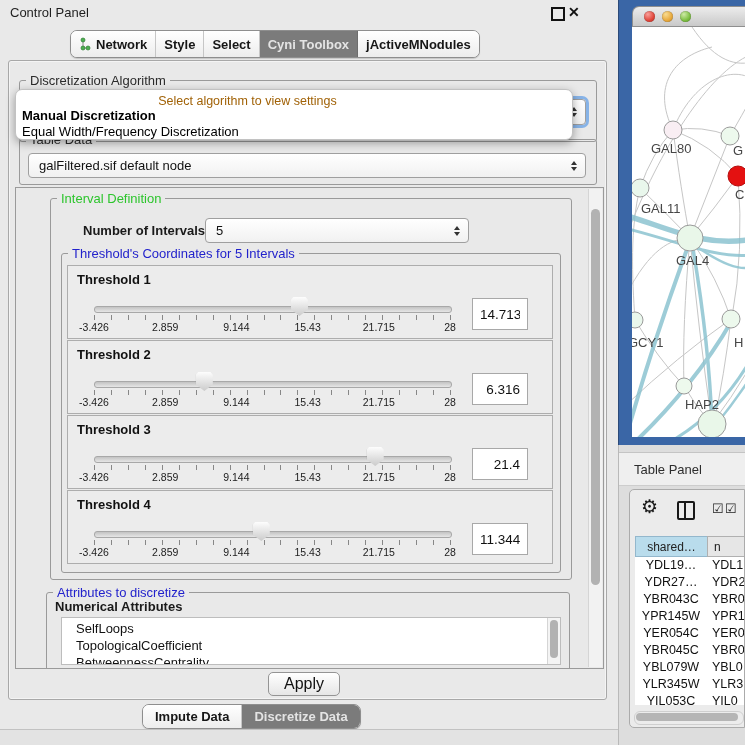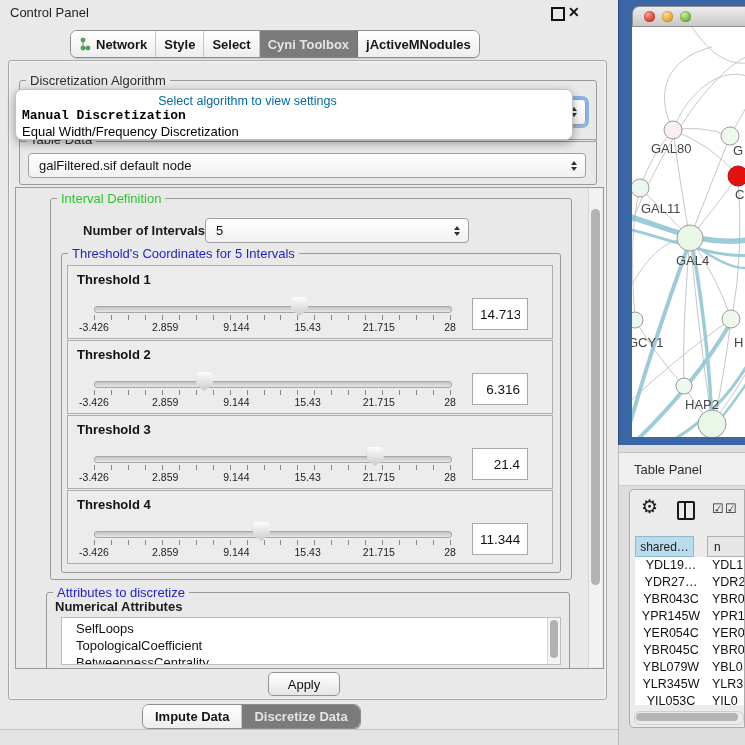--- a/index.html
+++ b/index.html
@@ -31,23 +31,23 @@
        padding:0 24px 0 10px;box-sizing:border-box;}
   .combo.focused{box-shadow:0 0 0 3px rgba(110,165,230,.8);}
   .stepper{position:absolute;right:8px;top:50%;transform:translateY(-50%);display:flex;
        flex-direction:column;gap:2px;}
   .stepper i{display:block;width:0;height:0;border-left:3.5px solid transparent;border-right:3.5px solid transparent;}
   .stepper .up{border-bottom:4px solid #333;}
   .stepper .down{border-top:4px solid #333;}
 
   .popup{position:absolute;background:#fff;border:1px solid #c2c2c2;border-radius:7px;
        box-shadow:0 3px 10px rgba(0,0,0,.35);z-index:40;}
-  .popup .prompt{position:absolute;left:0;right:110px;top:4px;text-align:center;color:#0369a1;font-size:12.5px;margin-left:17px;}
+  .popup .prompt{position:absolute;left:0;right:110px;top:4px;text-align:center;color:#a16207;font-size:12.5px;margin-left:17px;}
   .popup .opt{position:absolute;left:6px;font-size:13px;color:#000;white-space:nowrap;}
-  .popup .opt.b{font-weight:bold;font-family:Liberation Mono, monospace;}
+  .popup .opt.b{font-weight:bold;}
 
   .scrollbox{position:absolute;border:1px solid #9a9a9a;background:#E9E9E9;overflow:hidden;}
   .vtrack{position:absolute;background:#f2f2f2;border-left:1px solid #d5d5d5;}
   .vthumb{position:absolute;background:#b2b2b2;border-radius:6px;}
 
   .thr{position:absolute;left:5px;width:484px;height:72px;border:1px solid #adadad;background:#ECECEC;}
   .thrlabel{position:absolute;left:9px;top:6px;font-weight:bold;font-size:13px;color:#111;}
   .track{position:absolute;left:26px;top:40px;width:356px;height:5px;border:1px solid #a8a8a8;
        border-radius:3px;background:linear-gradient(#c3c3c3,#e6e6e6);}
   .ticks{position:absolute;left:26px;top:49px;width:357px;height:5px;
@@ -58,21 +58,21 @@
        filter:drop-shadow(0 0 1px #777);}
   .valbox{position:absolute;left:404px;top:32px;width:56px;height:32px;border:1px solid #a8a8a8;
        background:#fff;font-size:13.5px;text-align:right;padding:3px 7px;box-sizing:border-box;
        font-family:"Liberation Sans",sans-serif;color:#111;}
 
   .attr-list{position:absolute;background:#fff;border:1px solid #bdbdbd;overflow:hidden;}
   .attr-item{height:17px;line-height:17px;padding-left:14px;font-size:13px;color:#111;}
 
   .btn{position:absolute;display:flex;align-items:center;justify-content:center;
        background:linear-gradient(#ffffff,#e6e6e6);border:1px solid #949494;border-radius:5px;
-       font-size:13px;color:#111;}
+       font-size:16px;color:#111;}
 
   
   .desktop-blue{left:618px;top:0;width:127px;height:445px;background:#3A66A6;border-left:1px solid #2C4A78;}
   .mac-titlebar{left:632px;top:6px;width:113px;height:21px;border-radius:7px 0 0 0;
        background:linear-gradient(#ececec,#c9c9c9);border:1px solid #8f8f8f;border-right:none;
        box-sizing:border-box;display:flex;align-items:center;gap:7px;padding-left:11px;}
   .light{width:11px;height:11px;border-radius:50%;box-shadow:inset 0 0 1px rgba(0,0,0,.5);}
   .l-red{background:radial-gradient(circle at 35% 30%,#f9a09a,#e0453a 60%,#b53228);}
   .l-yellow{background:radial-gradient(circle at 35% 30%,#f8dc92,#e8a93c 60%,#c2882a);}
   .l-green{background:radial-gradient(circle at 35% 30%,#cdeaa6,#7cbe41 60%,#5d9a2e);}
@@ -359,21 +359,21 @@
   <div class="abs tp-bar">
     <span>Table Panel</span>
   </div>
 
   <div class="abs tbl-container">
     <div class="gear">⚙</div>
     <div class="cols-icon"></div>
     <div class="chk" style="left:82px;">☑</div>
     <div class="chk" style="left:95px;">☑</div>
 
-    <div class="tbl-header h-sel" style="left:5px;width:59px;">
+    <div class="tbl-header h-sel" style="left:5px;width:73px;">
       <span>shared…</span>
     </div>
     <div class="tbl-header h-norm" style="left:77px;width:39px;">
       <span>n</span>
     </div>
 
     <div class="tbl-body">
       <div class="trow">
           <span class="c1">YDL19…</span>
           <span class="c2">YDL1</span>

